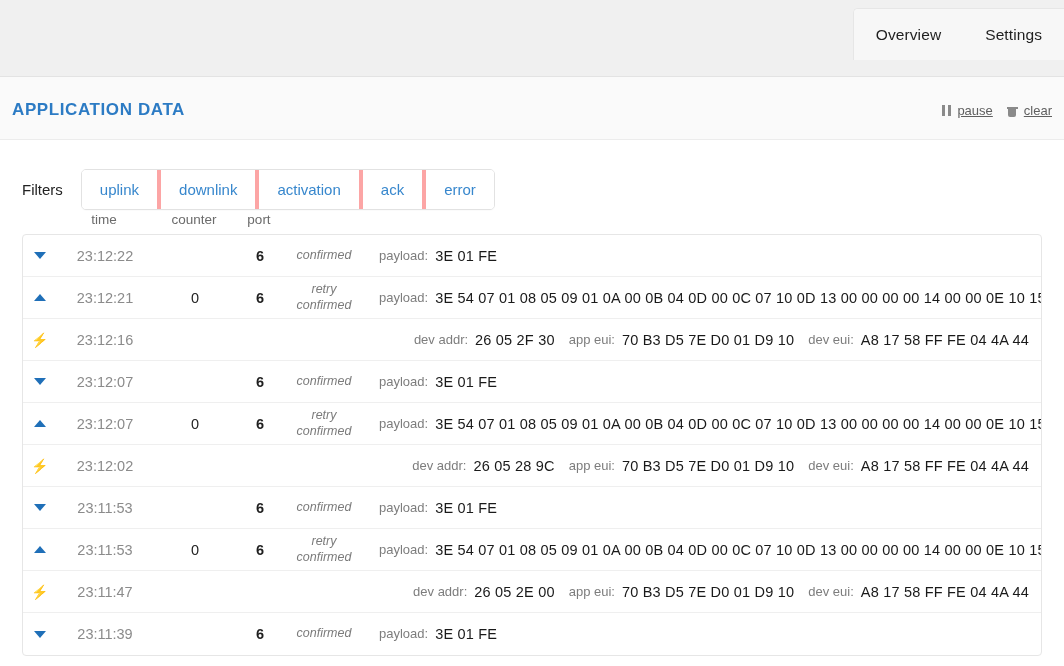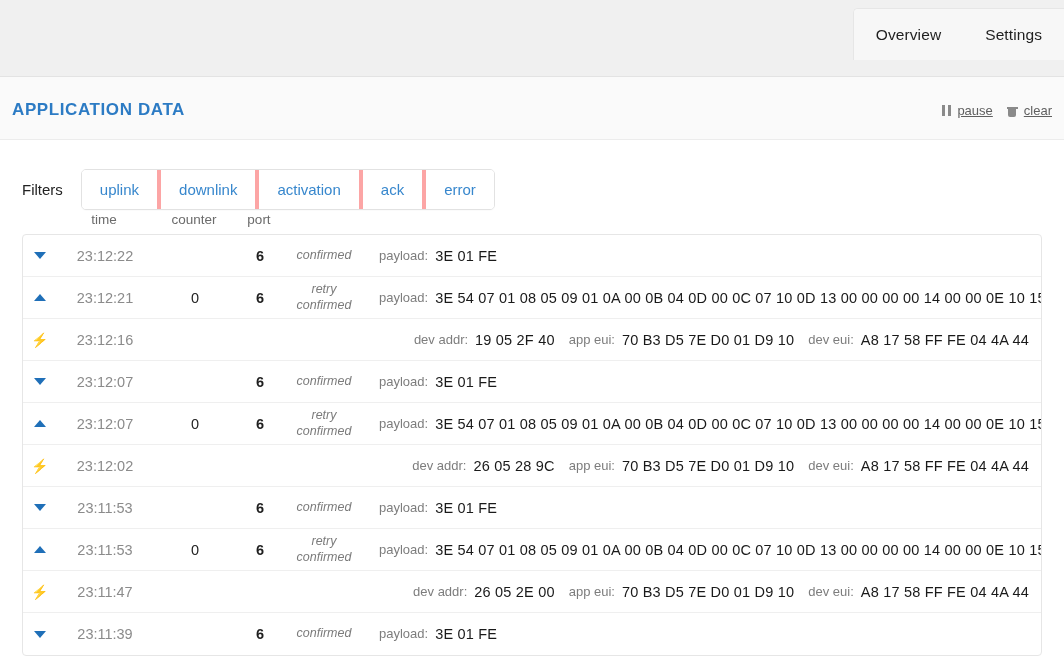--- a/index.html
+++ b/index.html
@@ -341,21 +341,21 @@
         <div class="c-arrow">
           <span class="bolt">⚡</span>
         </div>
         <div class="c-time">23:12:16</div>
         <div class="c-counter"></div>
         <div class="c-port"></div>
         <div class="c-flags"></div>
         <div class="c-activation">
           <div class="pair">
             <span class="lbl-k">dev addr:</span>
-            <span class="val-hex">19 05 2F 40</span>
+            <span class="val-hex">26 05 2F 30</span>
           </div>
           <div class="pair">
             <span class="lbl-k">app eui:</span>
             <span class="val-hex">70 B3 D5 7E D0 01 D9 10</span>
           </div>
           <div class="pair">
             <span class="lbl-k">dev eui:</span>
             <span class="val-hex">A8 17 58 FF FE 04 4A 44</span>
           </div>
         </div>

